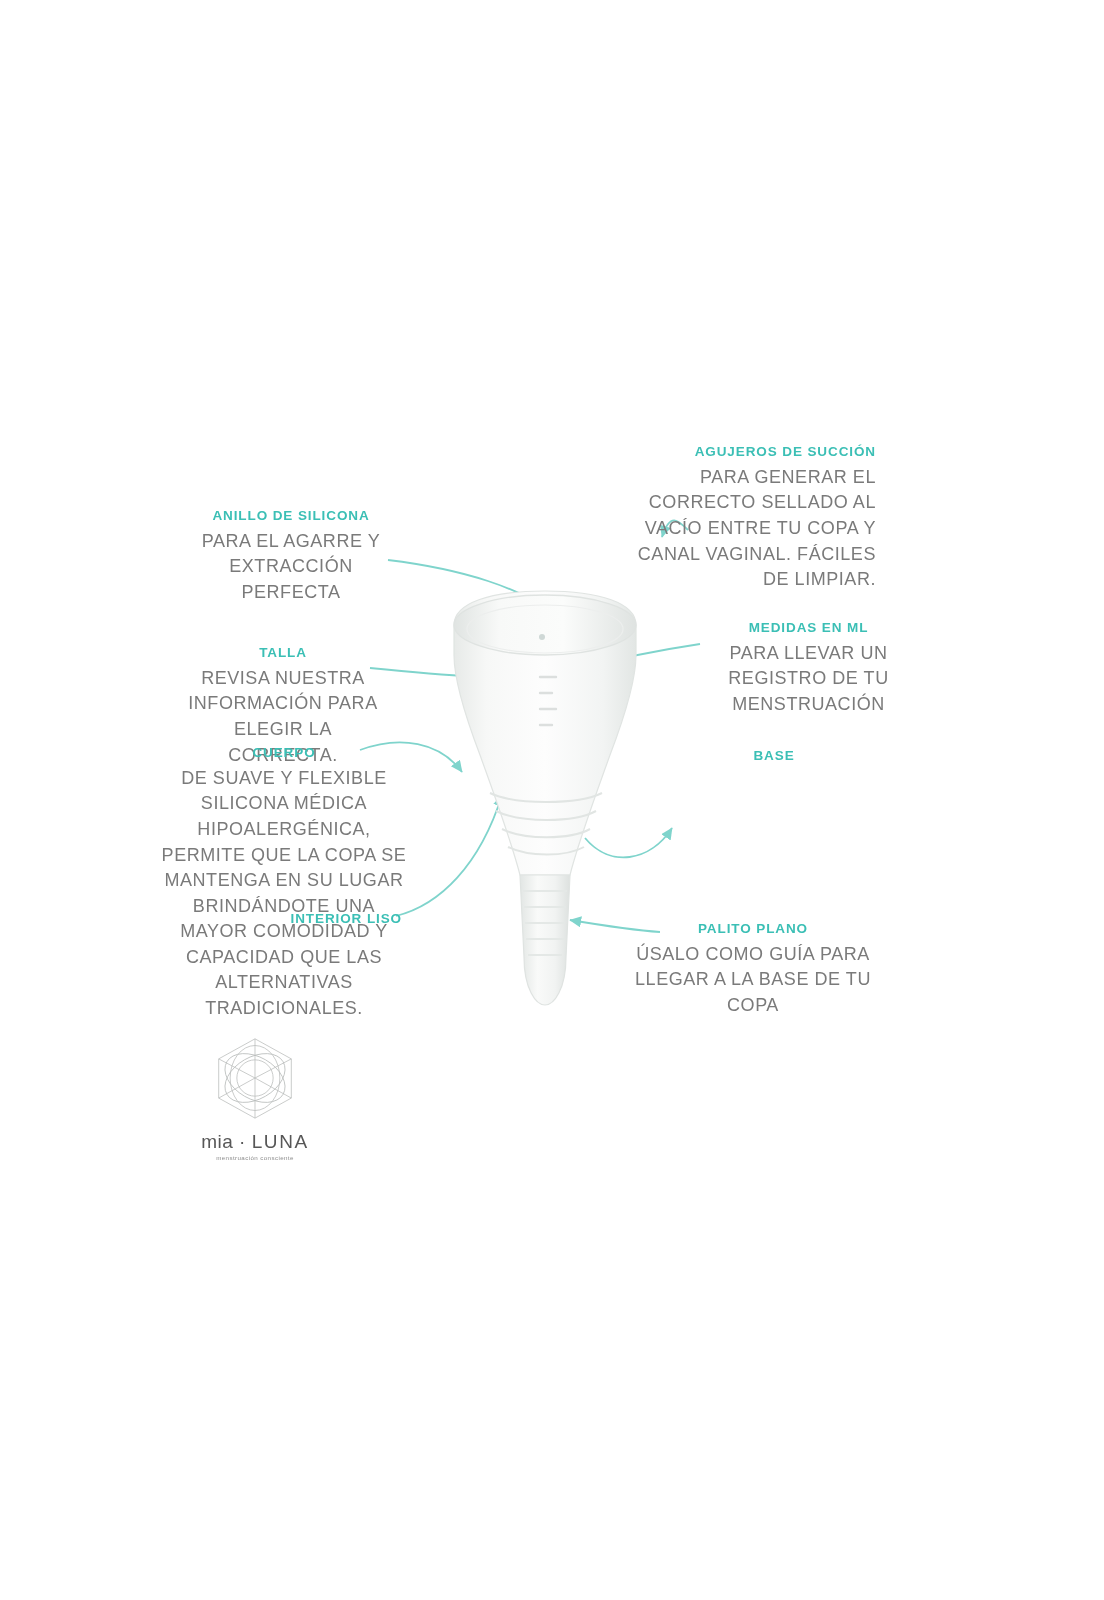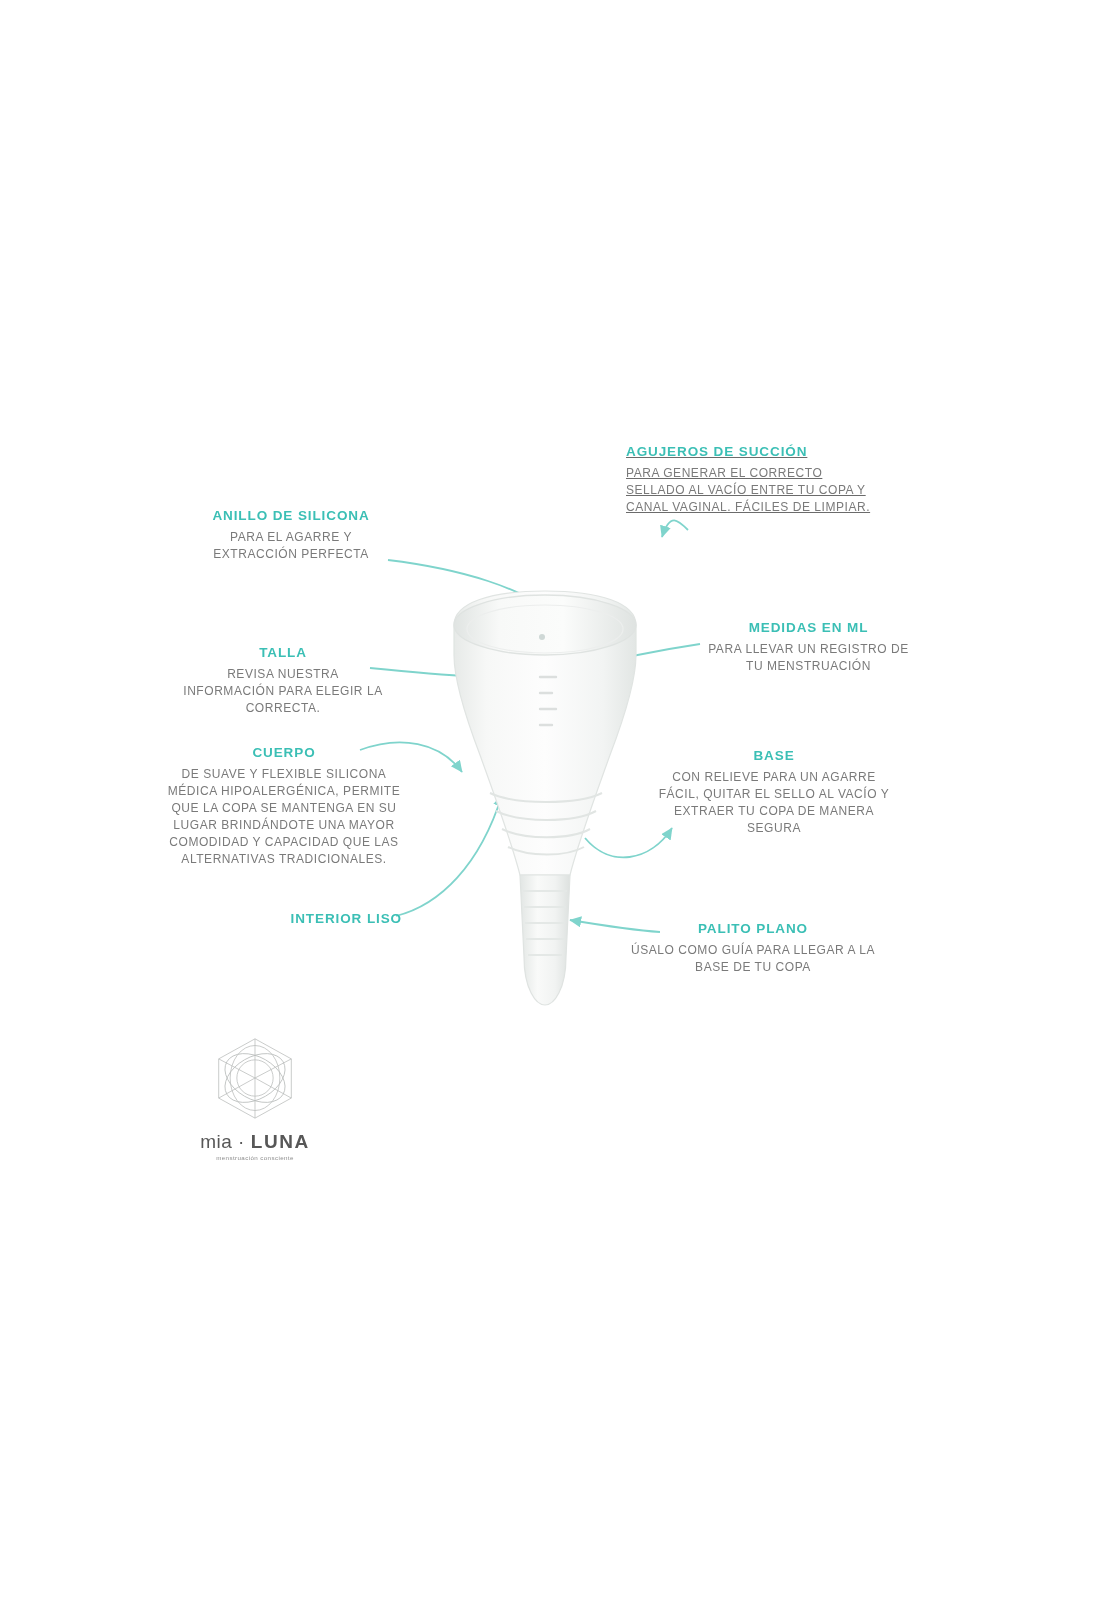--- a/index.html
+++ b/index.html
@@ -32,27 +32,27 @@
     color: #3bbfb5;
     font-weight: bold;
     font-size: 13.5px;
     letter-spacing: 0.9px;
     margin-bottom: 4px;
     line-height: 1.25;
     white-space: nowrap;
   }
   .annot .body {
     color: #7a7a7a;
-    font-size: 12px;
+    font-size: 18px;
     letter-spacing: 0.55px;
     line-height: 1.42;
   }
 
   
-  #annot-suction   { left: 626px; top: 444px; width: 250px; text-align: left; text-decoration: underline; }
+  #annot-suction   { left: 626px; top: 444px; width: 250px; text-align: right; }
   #annot-ring      { left: 196px; top: 508px; width: 190px; text-align: center; }
   #annot-size      { left: 180px; top: 645px; width: 206px; text-align: center; }
   #annot-ml        { left: 706px; top: 620px; width: 205px; text-align: center; }
   #annot-body      { left: 158px; top: 745px; width: 252px; text-align: center; }
   #annot-base      { left: 654px; top: 748px; width: 240px; text-align: center; }
   #annot-interior  { left: 190px; top: 911px; width: 212px; text-align: right; }
   #annot-stick     { left: 626px; top: 921px; width: 254px; text-align: center; }
 
   
   #cup {
@@ -75,21 +75,21 @@
     width: 96px;
     height: 86px;
     margin: 0 auto;
   }
   #logo .wordmark {
     font-size: 19px;
     letter-spacing: 0.5px;
     color: #575757;
     margin-top: 6px;
   }
-  #logo .wordmark .luna { font-weight: bold; letter-spacing: 1.6px; }
+  #logo .wordmark .luna { font-weight: normal; letter-spacing: 1.6px; }
   #logo .tagline {
     font-size: 6.2px;
     letter-spacing: 0.4px;
     color: #8c8c8c;
     margin-top: 1px;
   }
 </style>
 </head>
 <body>
 
@@ -199,21 +199,20 @@
   <div class="body">PARA LLEVAR UN REGISTRO DE TU MENSTRUACIÓN</div>
 </div>
 
 <div class="annot" id="annot-body">
   <div class="title">CUERPO</div>
   <div class="body">DE SUAVE Y FLEXIBLE SILICONA MÉDICA HIPOALERGÉNICA, PERMITE QUE LA COPA SE MANTENGA EN SU LUGAR BRINDÁNDOTE UNA MAYOR COMODIDAD Y CAPACIDAD QUE LAS ALTERNATIVAS TRADICIONALES.</div>
 </div>
 
 <div class="annot" id="annot-base">
   <div class="title">BASE</div>
-  <div class="body">CON RELIEVE PARA UN AGARRE FÁCIL, QUITAR EL SELLO AL VACÍO Y EXTRAER TU COPA DE MANERA SEGURA</div>
 </div>
 
 <div class="annot" id="annot-interior">
   <div class="title">INTERIOR LISO</div>
 </div>
 
 <div class="annot" id="annot-stick">
   <div class="title">PALITO PLANO</div>
   <div class="body">ÚSALO COMO GUÍA PARA LLEGAR A LA BASE DE TU COPA</div>
 </div>

